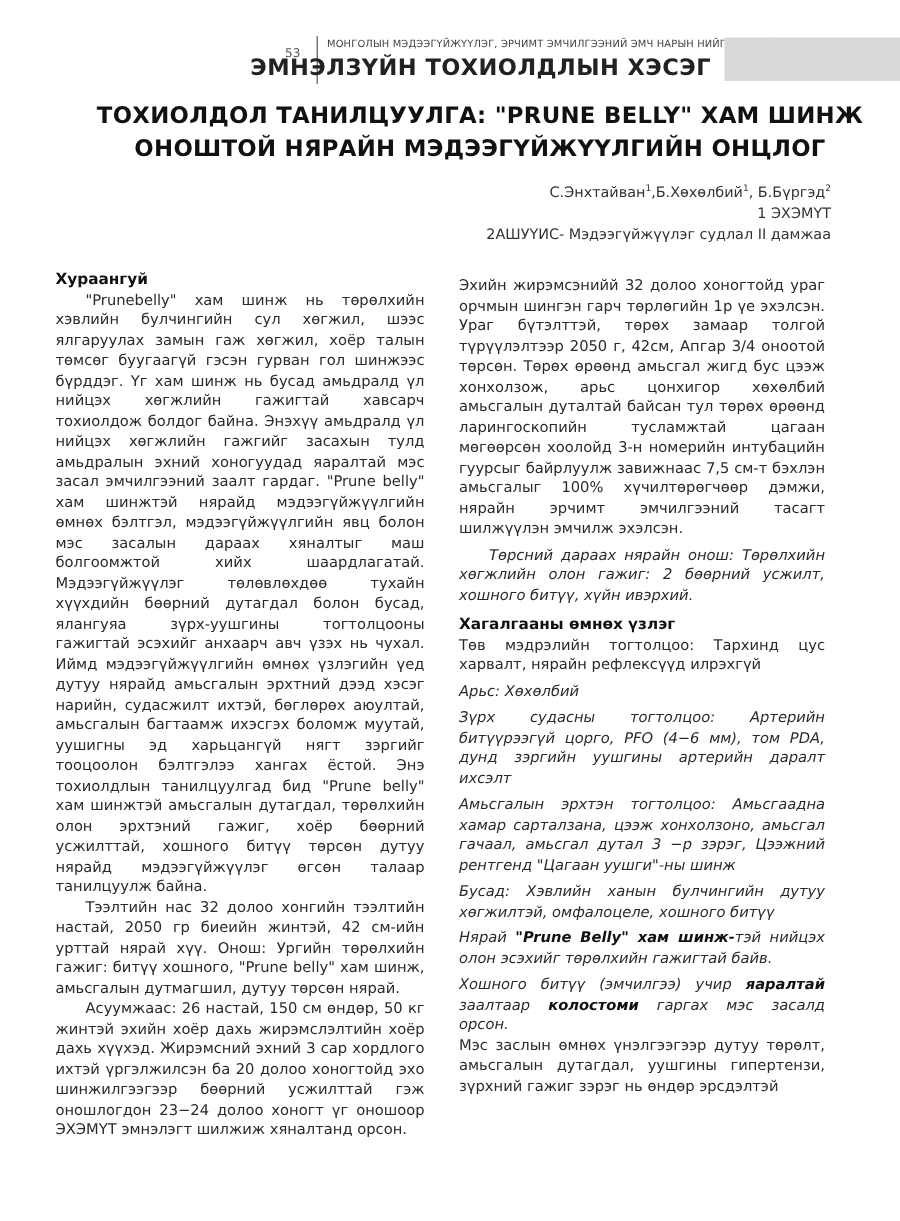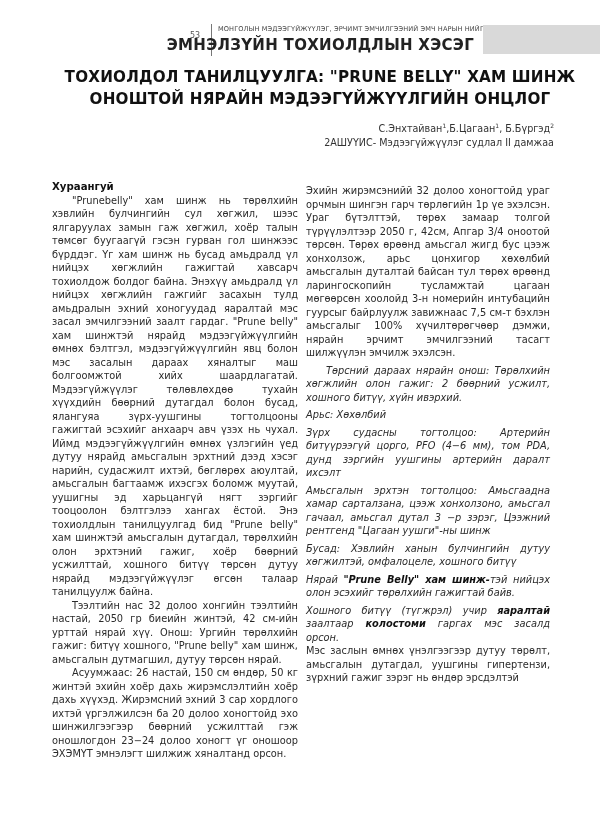--- a/index.html
+++ b/index.html
@@ -8,21 +8,21 @@
   .hdr-page { position:absolute; left:190px; top:31px; font-size:8px; color:#555; }
   .hdr-rule { position:absolute; left:211px; top:24px; width:1px; height:32px; background:#777; }
   .hdr-journal { position:absolute; left:218px; top:25px; font-size:6.6px; color:#444; letter-spacing:0.1px; white-space:nowrap; }
   .hdr-section { position:absolute; right:126px; top:36px; font-size:15px; font-weight:bold; color:#222; letter-spacing:0.3px; white-space:nowrap; }
   .hdr-graybar { position:absolute; left:483px; top:25px; width:117px; height:29px; background:#d9d9d9; }
   .title { position:absolute; left:40px; width:560px; top:66px; text-align:center;
            font-size:15.2px; font-weight:bold; line-height:22px; color:#111; letter-spacing:0.2px; }
   .authors { position:absolute; right:46px; top:119px; text-align:right; font-size:9.6px; line-height:14px; color:#333; }
   .authors sup { font-size:6px; vertical-align:super; }
   .col { position:absolute; top:180px; font-size:9.8px; line-height:13.5px; color:#2a2a2a; text-align:justify; }
-  .col-left { left:52px; width:246px; }
+  .col-left { left:37px; width:246px; }
   .col-right { left:306px; width:244px; top:184px; }
   .col p { margin:0; }
   .indent { text-indent:20px; }
   .h2 { font-weight:bold; font-size:10.2px; color:#111; margin:4px 0 1px 0; }
   .h2.first { margin-top:0; }
   .gap { margin-top:4px !important;font-style:italic; }
   b { color:#111; }
 </style>
 </head>
 <body>
@@ -35,35 +35,38 @@
   <div class="hdr-graybar"></div>
 </div>
 
 <div class="title">
   <div>ТОХИОЛДОЛ ТАНИЛЦУУЛГА: "PRUNE BELLY" ХАМ ШИНЖ</div>
   <div>ОНОШТОЙ НЯРАЙН МЭДЭЭГҮЙЖҮҮЛГИЙН ОНЦЛОГ</div>
 </div>
 
 <div class="authors">
   <div>
-    <span>С.Энхтайван</span><sup>1</sup><span>,Б.Цагаан</span><sup>1</sup><span>, Б.Бүргэд</span><sup>2</sup>
+    <span>С.Энхтайван</span><sup>1</sup><span>,Б.Хөхөлбий</span><sup>1</sup><span>, Б.Бүргэд</span><sup>2</sup>
   </div>
+  <div>1 ЭХЭМҮТ</div>
   <div>2АШУҮИС- Мэдээгүйжүүлэг судлал II дамжаа</div>
 </div>
 
 <div class="col col-left">
   <p class="h2 first">Хураангуй</p>
   <p class="indent">"Prunebelly" хам шинж нь төрөлхийн хэвлийн булчингийн сул хөгжил, шээс ялгаруулах замын гаж хөгжил, хоёр талын төмсөг буугаагүй гэсэн гурван гол шинжээс бүрддэг. Үг хам шинж нь бусад амьдралд үл нийцэх хөгжлийн гажигтай хавсарч тохиолдож болдог байна. Энэхүү амьдралд үл нийцэх хөгжлийн гажгийг засахын тулд амьдралын эхний хоногуудад яаралтай мэс засал эмчилгээний заалт гардаг. "Prune belly" хам шинжтэй нярайд мэдээгүйжүүлгийн өмнөх бэлтгэл, мэдээгүйжүүлгийн явц болон мэс засалын дараах хяналтыг маш болгоомжтой хийх шаардлагатай. Мэдээгүйжүүлэг төлөвлөхдөө тухайн хүүхдийн бөөрний дутагдал болон бусад, ялангуяа зүрх-уушгины тогтолцооны гажигтай эсэхийг анхаарч авч үзэх нь чухал. Иймд мэдээгүйжүүлгийн өмнөх үзлэгийн үед дутуу нярайд амьсгалын эрхтний дээд хэсэг нарийн, судасжилт ихтэй, бөглөрөх аюултай, амьсгалын багтаамж ихэсгэх боломж муутай, уушигны эд харьцангүй нягт зэргийг тооцоолон бэлтгэлээ хангах ёстой. Энэ тохиолдлын танилцуулгад бид "Prune belly" хам шинжтэй амьсгалын дутагдал, төрөлхийн олон эрхтэний гажиг, хоёр бөөрний усжилттай, хошного битүү төрсөн дутуу нярайд мэдээгүйжүүлэг өгсөн талаар танилцуулж байна.</p>
   <p class="indent">Тээлтийн нас 32 долоо хонгийн тээлтийн настай, 2050 гр биеийн жинтэй, 42 см-ийн урттай нярай хүү. Онош: Ургийн төрөлхийн гажиг: битүү хошного, "Prune belly" хам шинж, амьсгалын дутмагшил, дутуу төрсөн нярай.</p>
   <p class="indent">Асуумжаас: 26 настай, 150 см өндөр, 50 кг жинтэй эхийн хоёр дахь жирэмслэлтийн хоёр дахь хүүхэд. Жирэмсний эхний 3 сар хордлого ихтэй үргэлжилсэн ба 20 долоо хоногтойд эхо шинжилгээгээр бөөрний усжилттай гэж оношлогдон 23−24 долоо хоногт үг оношоор ЭХЭМҮТ эмнэлэгт шилжиж хяналтанд орсон.</p>
 </div>
 
 <div class="col col-right">
   <p>Эхийн жирэмсэнийй 32 долоо хоногтойд ураг орчмын шингэн гарч төрлөгийн 1р үе эхэлсэн. Ураг бүтэлттэй, төрөх замаар толгой түрүүлэлтээр 2050 г, 42см, Апгар 3/4 оноотой төрсөн. Төрөх өрөөнд амьсгал жигд бус цээж хонхолзож, арьс цонхигор хөхөлбий амьсгалын дуталтай байсан тул төрөх өрөөнд ларингоскопийн тусламжтай цагаан мөгөөрсөн хоолойд 3-н номерийн интубацийн гуурсыг байрлуулж завижнаас 7,5 см-т бэхлэн амьсгалыг 100% хүчилтөрөгчөөр дэмжи, нярайн эрчимт эмчилгээний тасагт шилжүүлэн эмчилж эхэлсэн.</p>
   <p class="indent gap">Төрсний дараах нярайн онош: Төрөлхийн хөгжлийн олон гажиг: 2 бөөрний усжилт, хошного битүү, хүйн ивэрхий.</p>
+  <p class="h2" style="margin-top:6px">Хагалгааны өмнөх үзлэг</p>
+  <p>Төв мэдрэлийн тогтолцоо: Тархинд цус харвалт, нярайн рефлексүүд илрэхгүй</p>
   <p class="gap">Арьс: Хөхөлбий</p>
   <p class="gap">Зүрх судасны тогтолцоо: Артерийн битүүрээгүй цорго, PFO (4−6 мм), том PDA, дунд зэргийн уушгины артерийн даралт ихсэлт</p>
   <p class="gap">Амьсгалын эрхтэн тогтолцоо: Амьсгаадна хамар сарталзана, цээж хонхолзоно, амьсгал гачаал, амьсгал дутал 3 −р зэрэг, Цээжний рентгенд "Цагаан уушги"-ны шинж</p>
   <p class="gap">Бусад: Хэвлийн ханын булчингийн дутуу хөгжилтэй, омфалоцеле, хошного битүү</p>
   <p class="gap"><span>Нярай </span><b>"Prune Belly" хам шинж-</b><span>тэй нийцэх олон эсэхийг төрөлхийн гажигтай байв.</span></p>
-  <p class="gap"><span>Хошного битүү (түгжрэл) учир </span><b>яаралтай</b><span> заалтаар </span><b>колостоми</b><span>  гаргах мэс засалд орсон.</span></p>
+  <p class="gap"><span>Хошного битүү (эмчилгээ) учир </span><b>яаралтай</b><span> заалтаар </span><b>колостоми</b><span>  гаргах мэс засалд орсон.</span></p>
   <p>Мэс заслын өмнөх үнэлгээгээр дутуу төрөлт, амьсгалын дутагдал, уушгины гипертензи, зүрхний гажиг зэрэг нь өндөр эрсдэлтэй</p>
 </div>
 
 </body></html>

